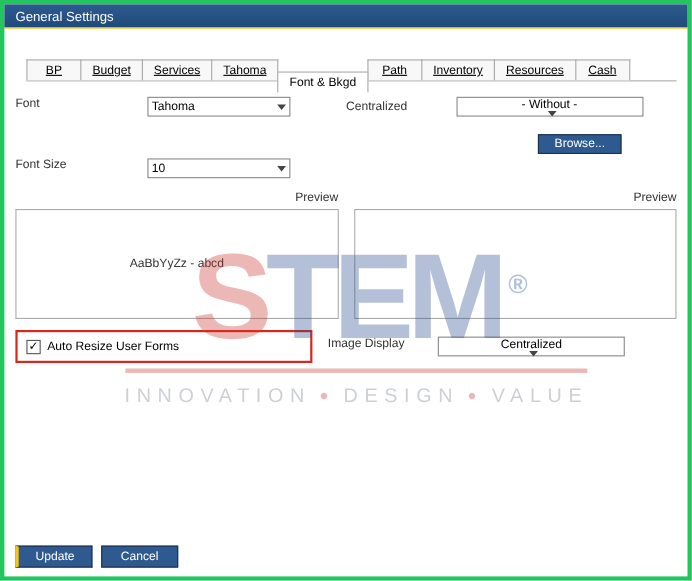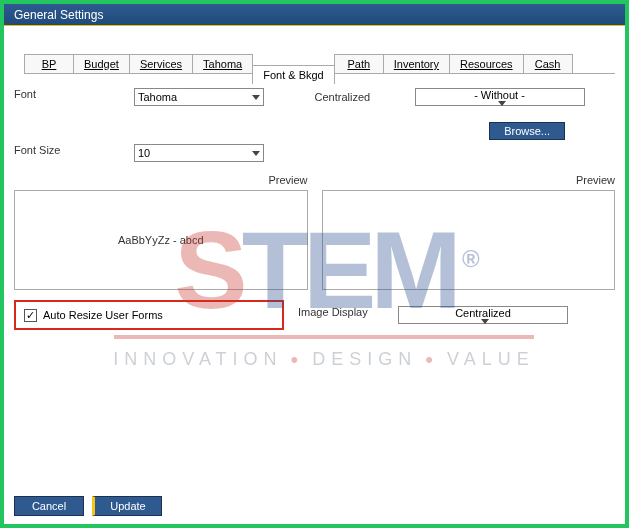--- a/index.html
+++ b/index.html
@@ -291,16 +291,16 @@
         <div class="select w170">
           <span>Centralized</span>
           <span class="caret"></span>
         </div>
       </div>
     </div>
 
   </div>
 
   <div class="footer">
+    <div class="btn update">Update</div>
     <div class="btn">Cancel</div>
-    <div class="btn update">Update</div>
   </div>
 </div>
 
 </body></html>

